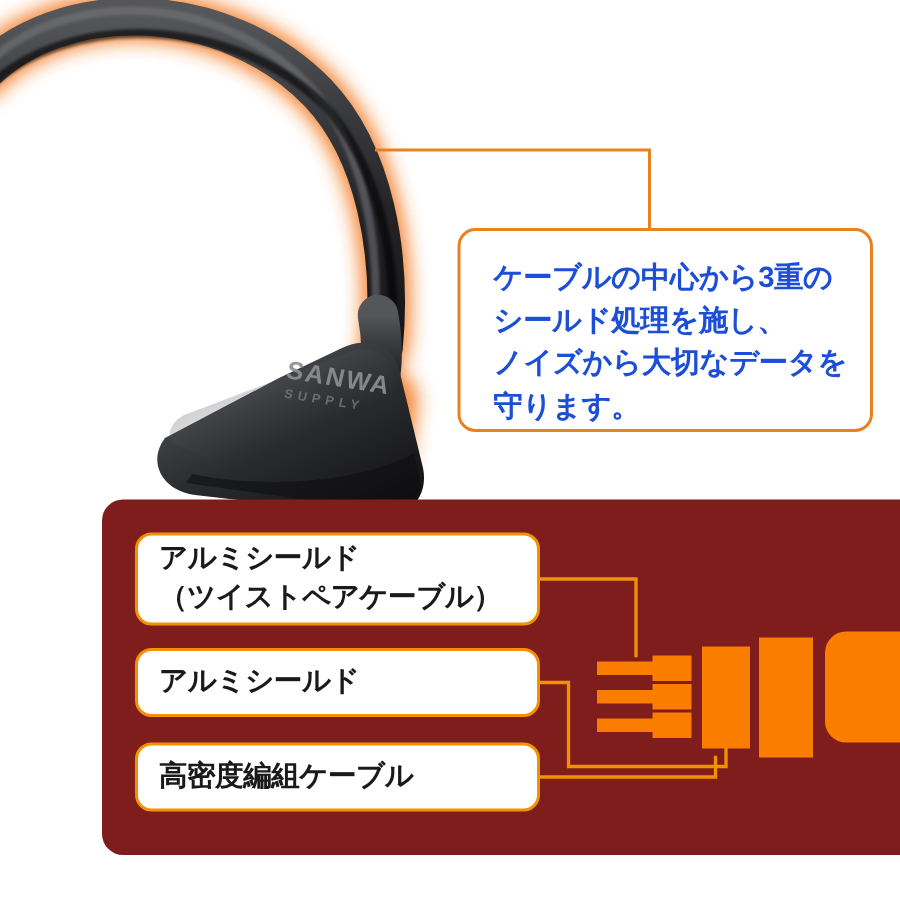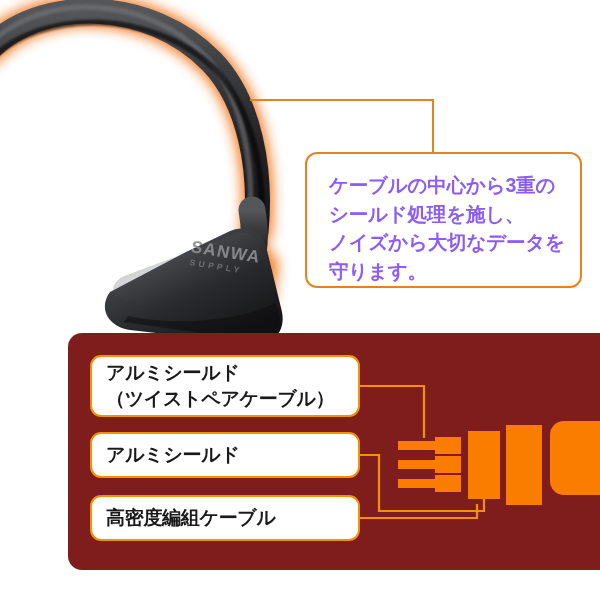--- a/index.html
+++ b/index.html
@@ -51,21 +51,21 @@
     background: #ffffff;
   }
   #callout-text {
     position: absolute;
     left: 22px;
     top: 17px;
     width: 246px;
     font-size: 19.5px;
     font-weight: bold;
     line-height: 1.47;
-    color: #8b5cf6;
+    color: #1d4ed8;
     letter-spacing: -0.2px;
     white-space: pre-line;
   }
 
   
   #yellow-panel {
     position: absolute;
     left: 20px;
     top: 333px;
     width: 565px;

